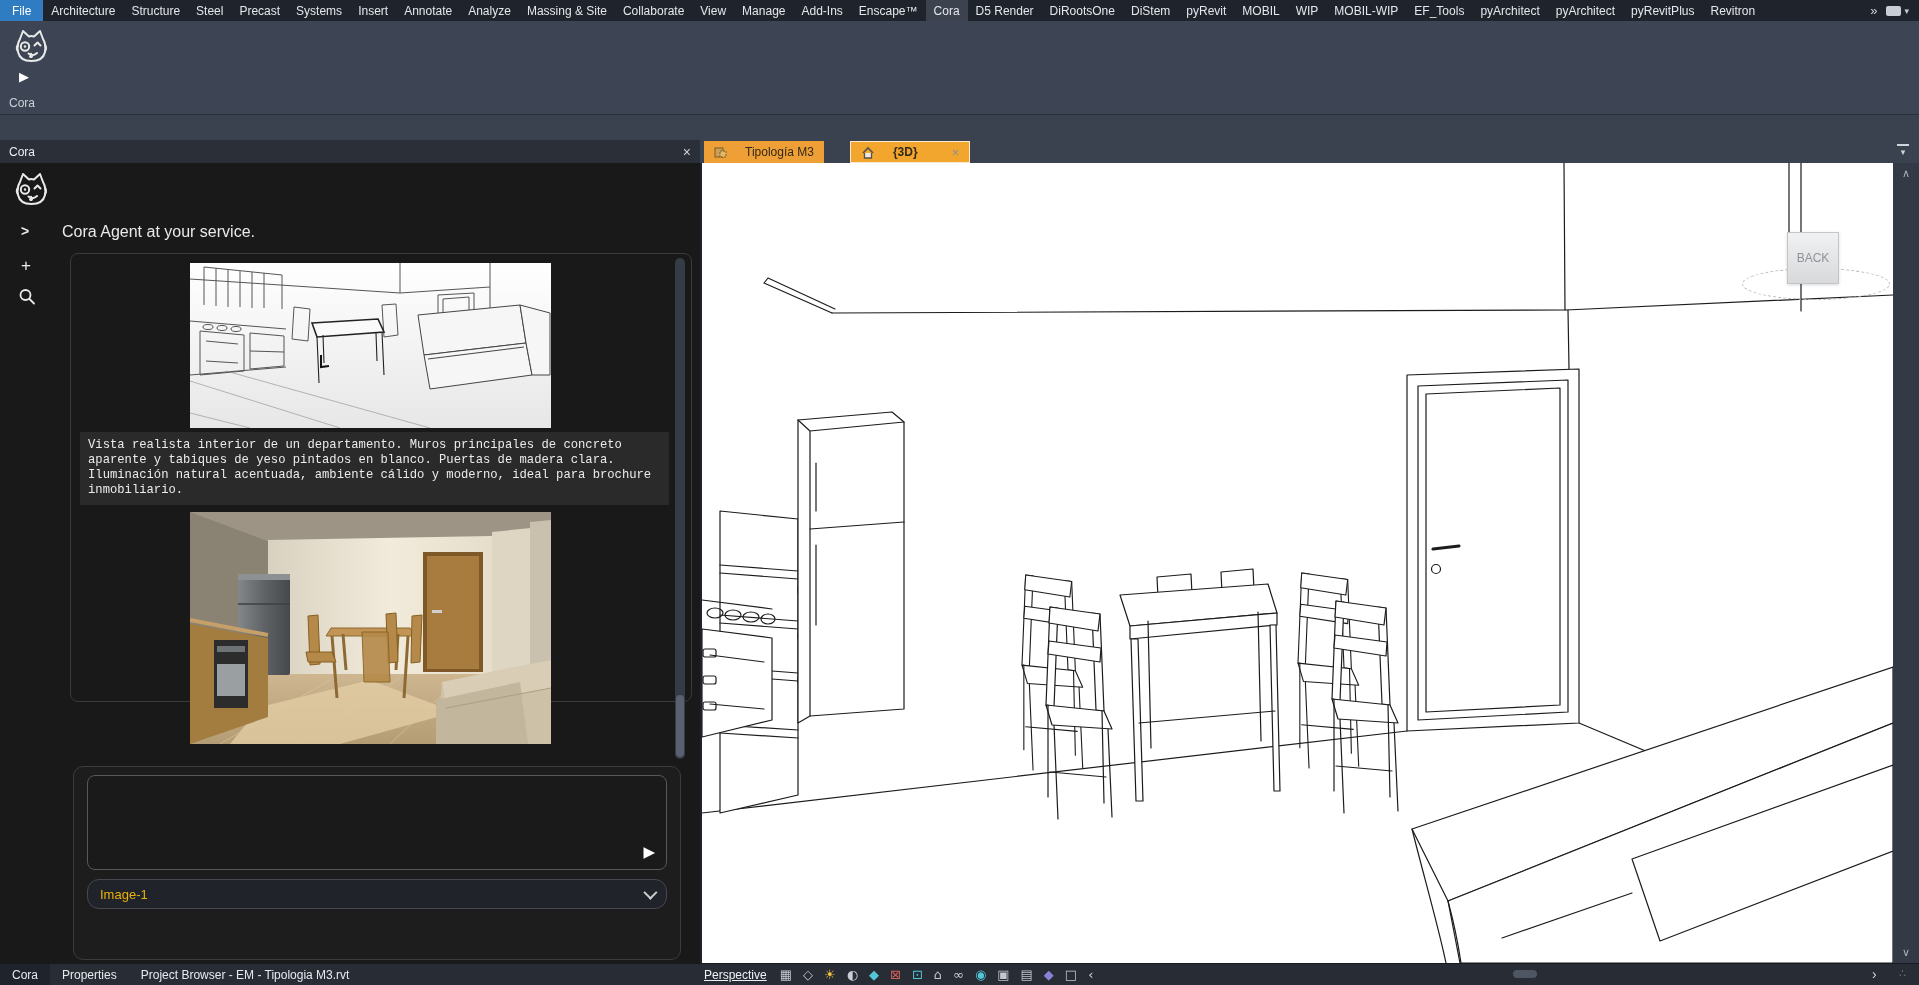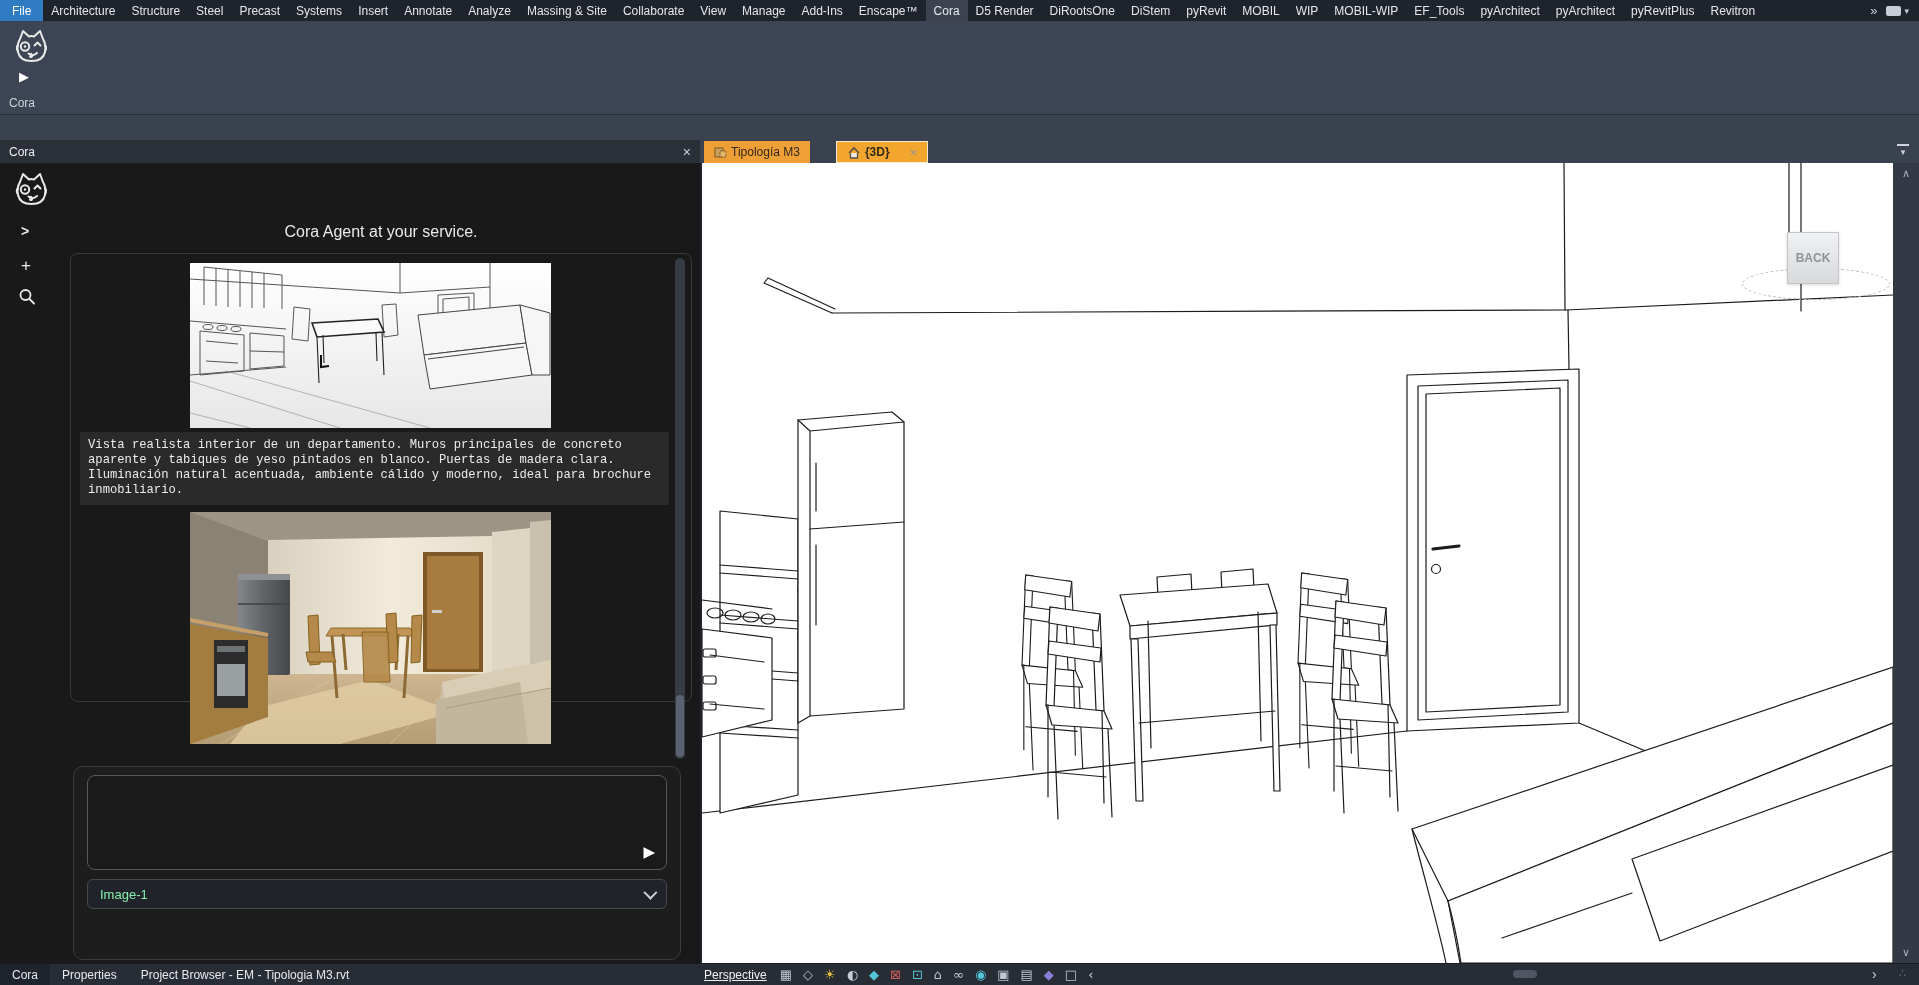--- a/index.html
+++ b/index.html
@@ -30,54 +30,54 @@
   .panel-titlebar{position:absolute;left:0;top:140px;width:700px;height:23px;background:#2a2f38;display:flex;align-items:center;padding:0 9px;box-sizing:border-box;}
   .panel-titlebar .t{font-size:12px;color:#eceef2;}
   .panel-close{margin-left:auto;color:#cfd3d9;font-size:14px;line-height:1;cursor:default;}
   .cora-panel{position:absolute;left:0;top:163px;width:700px;height:800px;background:#191919;}
   .rail-cat{position:absolute;left:11px;top:8px;}
   .rail-ic{position:absolute;left:21px;color:#e9ecf2;font-weight:bold;cursor:default;}
   .rail-chevron{top:60px;font-size:14px;}
   .rail-plus{top:93px;font-size:17px;font-weight:normal;}
   .rail-search{position:absolute;left:17px;top:124px;cursor:default;}
   .panel-heading{position:absolute;left:62px;top:9px;width:638px;text-align:center;color:#fff;font-size:29px;font-weight:bold;letter-spacing:0.2px;}
-  .panel-sub{position:absolute;left:62px;top:60px;width:638px;text-align:center;color:#e9e9e9;font-size:16px;}
+  .panel-sub{position:absolute;left:62px;top:60px;width:638px;text-align:left;color:#e9e9e9;font-size:16px;}
   .chat-box{position:absolute;left:70px;top:90px;width:622px;height:449px;border:1px solid #3a3a3a;border-radius:8px;box-sizing:border-box;}
   .wire-img{position:absolute;left:119px;top:9px;width:361px;height:165px;background:#f4f4f4;overflow:hidden;}
   .chat-desc{position:absolute;left:9px;top:178px;width:589px;height:73px;background:#2a2a2a;color:#ececec;
     font-family:"Liberation Mono","DejaVu Sans Mono",monospace;font-size:12.2px;line-height:15px;
     padding:6px 8px;box-sizing:border-box;white-space:pre-line;}
   .real-img{position:absolute;left:119px;top:258px;width:361px;height:232px;overflow:hidden;}
   .chat-scroll{position:absolute;right:6px;top:4px;width:10px;height:501px;background:#363c46;border-radius:5px;}
   .chat-scroll .thumb{position:absolute;left:1px;bottom:2px;width:8px;height:62px;background:#5a6170;border-radius:4px;}
   
   .composer{position:absolute;left:73px;top:603px;width:608px;height:194px;border:1px solid #3c3c3c;border-radius:10px;background:#1d1d1d;box-sizing:border-box;}
   .composer-input{position:absolute;left:13px;top:8px;width:580px;height:95px;background:#1a1a1a;border:1px solid #585858;border-radius:8px;
     color:#eee;font-family:"Liberation Sans",sans-serif;font-size:13px;padding:8px;box-sizing:border-box;resize:none;outline:none;}
   .send-btn{position:absolute;right:25px;top:77px;color:#fff;font-size:15px;line-height:1;background:none;border:none;padding:0;cursor:default;}
-  .composer-select{position:absolute;left:13px;top:112px;width:580px;height:30px;background:#20232a;border:1px solid #46494f;border-radius:6px;
-    display:flex;align-items:center;padding:0 12px;box-sizing:border-box;color:#86efac;font-size:13px;cursor:default;}
+  .composer-select{position:absolute;left:13px;top:112px;width:580px;height:30px;background:#20232a;border:1px solid #46494f;border-radius:12px;
+    display:flex;align-items:center;padding:0 12px;box-sizing:border-box;color:#eab308;font-size:13px;cursor:default;}
   .sel-chevron{margin-left:auto;width:8px;height:8px;border-right:2px solid #cfcfcf;border-bottom:2px solid #cfcfcf;transform:rotate(45deg) translateY(-2px);}
   .mode-row{position:absolute;left:13px;top:152px;display:flex;gap:14px;}
   .mode-btn{height:30px;padding:0 15px;border:1px solid #5c5c5c;border-radius:15px;background:#1b1b1b;color:#f0f0f0;font-size:12.5px;
     display:flex;align-items:center;font-family:"Liberation Sans",sans-serif;cursor:default;}
   .mode-btn.active{border-color:#4a90d9;}
   
   .view-tabs{position:absolute;left:704px;top:141px;height:22px;display:flex;align-items:stretch;}
-  .vtab{display:flex;align-items:center;gap:4px;padding:0 10px;font-size:12px;color:#33291a;background:#ee9f36;cursor:default;}
+  .vtab{display:flex;align-items:center;gap:18px;padding:0 10px;font-size:12px;color:#33291a;background:#ee9f36;cursor:default;}
   .vtab .lbl{white-space:nowrap;}
   .vtab.active{background:#f3a62e;border:1px solid #f8ead0;box-sizing:border-box;margin-left:26px;font-weight:bold;}
   .vtab .x{color:#8b9099;font-weight:normal;margin-left:16px;font-size:13px;}
   .tab-overflow{position:absolute;left:1893px;top:144px;width:20px;text-align:center;color:#cfd4db;font-size:9px;line-height:1;cursor:default;}
   .tab-overflow .bar{display:block;width:12px;height:2px;background:#cfd4db;margin:0 auto 2px auto;}
   
   .canvas{position:absolute;left:702px;top:163px;width:1191px;height:800px;background:#ffffff;overflow:hidden;}
   .viewcube-ring{position:absolute;left:1040px;top:105px;width:146px;height:30px;border:1px dashed #b9b9b9;border-radius:50%;}
   .viewcube{position:absolute;left:1085px;top:69px;width:50px;height:50px;background:linear-gradient(#f0f1f3,#d7d9db);
-    border:1px solid #c3c5c8;display:flex;align-items:center;justify-content:center;color:#8e9399;font-weight:bold;font-size:12px;
+    border:1px solid #c3c5c8;display:flex;align-items:center;justify-content:center;color:#8e9399;font-weight:normal;font-size:12px;
     box-shadow:0 1px 3px rgba(0,0,0,0.15);cursor:default;}
   .vscroll{position:absolute;left:1893px;top:163px;width:26px;height:800px;background:#343a45;}
   .vscroll .arr{position:absolute;left:0;width:26px;text-align:center;color:#aab1bd;font-size:11px;cursor:default;}
   .vscroll .up{top:4px;} .vscroll .down{bottom:4px;}
   
   .statusbar{position:absolute;left:0;top:963px;width:1919px;height:22px;background:#282c35;border-top:1px solid #171a20;box-sizing:border-box;color:#e6e9ed;font-size:12px;}
   .status-left{position:absolute;left:0;top:0;height:21px;display:flex;align-items:stretch;}
   .status-item{display:flex;align-items:center;padding:0 12px;white-space:nowrap;cursor:default;}
   .status-item.active{background:#1f232c;}
   .viewbar{position:absolute;left:704px;top:0;height:21px;display:flex;align-items:center;gap:11px;}

